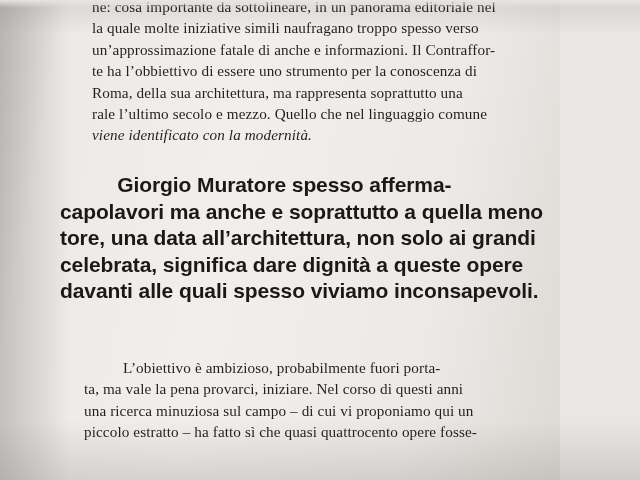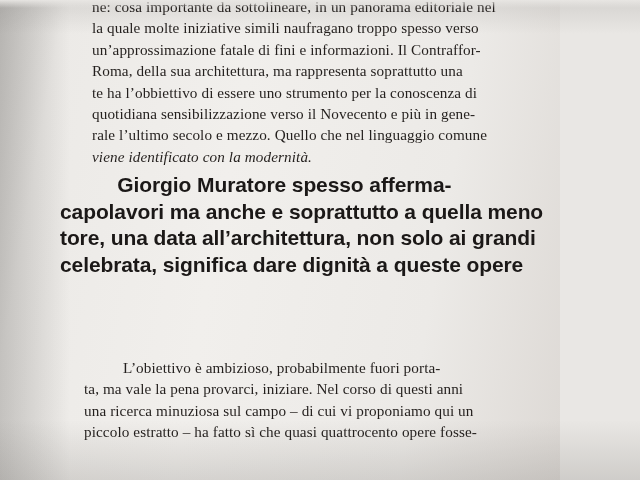--- a/index.html
+++ b/index.html
@@ -104,33 +104,33 @@
 
   <div id="gutter-shadow"></div>
   <div id="top-shadow"></div>
   <div id="bottom-shadow"></div>
 
   <div class="text-col">
 
     <p class="para block-1">
       <span class="ln">ne: cosa importante da sottolineare, in un panorama editoriale nel</span>
       <span class="ln">la quale molte iniziative simili naufragano troppo spesso verso</span>
-      <span class="ln">un’approssimazione fatale di fini e informazioni. Il Contraffor-</span>
+      <span class="ln">un’approssimazione fatale di anche e informazioni. Il Contraffor-</span>
+      <span class="ln">te ha l’obbiettivo di essere uno strumento per la conoscenza di</span>
       <span class="ln">Roma, della sua architettura, ma rappresenta soprattutto una</span>
-      <span class="ln">te ha l’obbiettivo di essere uno strumento per la conoscenza di</span>
-      <span class="ln">quotidiana sensibilizzazione verso il Novecento e più in gene-</span>
       <span class="ln">rale l’ultimo secolo e mezzo. Quello che nel linguaggio comune</span>
       <span class="ln italic">viene identificato con la modernità.</span>
     </p>
 
     <p class="para-bold block-2">
       <span class="ln">          Giorgio Muratore spesso afferma-</span>
       <span class="ln">capolavori ma anche e soprattutto a quella meno</span>
       <span class="ln">tore, una data all’architettura, non solo ai grandi</span>
       <span class="ln">celebrata, significa dare dignità a queste opere</span>
+      <span class="ln">davanti alle quali spesso viviamo inconsapevoli.</span>
     </p>
 
     <p class="para block-3">
       <span class="ln">          L’obiettivo è ambizioso, probabilmente fuori porta-</span>
       <span class="ln">ta, ma vale la pena provarci, iniziare. Nel corso di questi anni</span>
       <span class="ln">una ricerca minuziosa sul campo – di cui vi proponiamo qui un</span>
       <span class="ln">piccolo estratto – ha fatto sì che quasi quattrocento opere fosse-</span>
     </p>
 
   </div>

